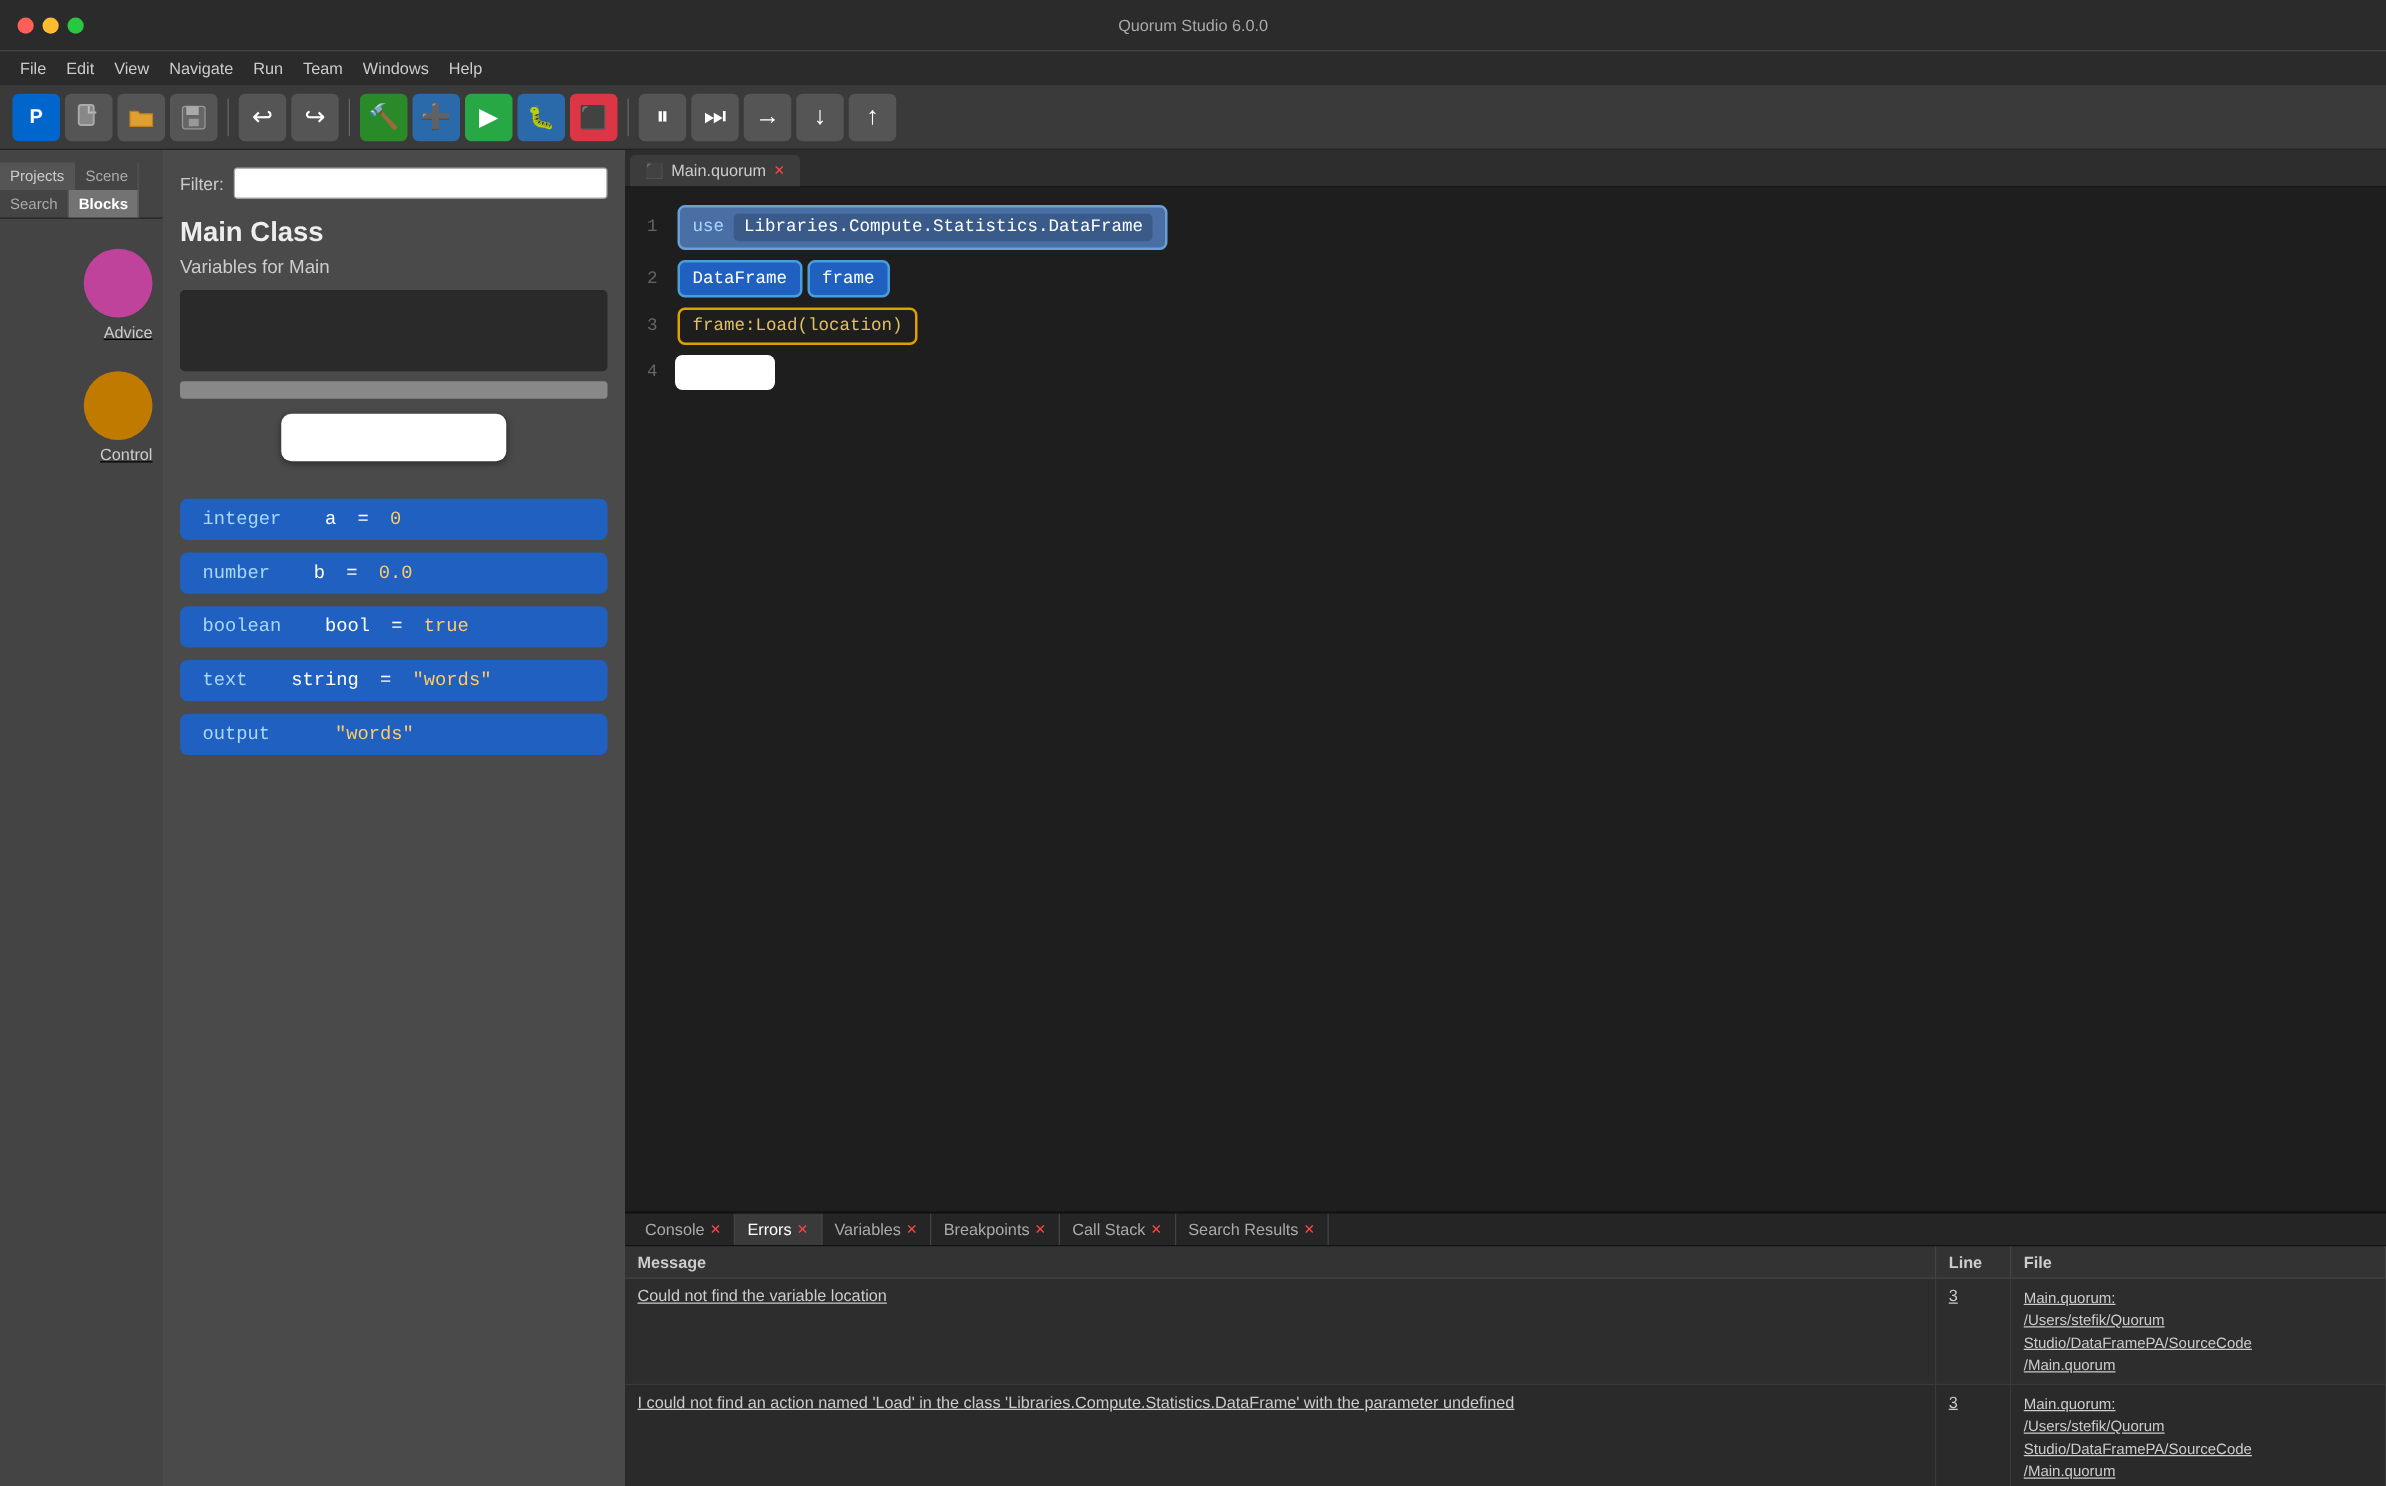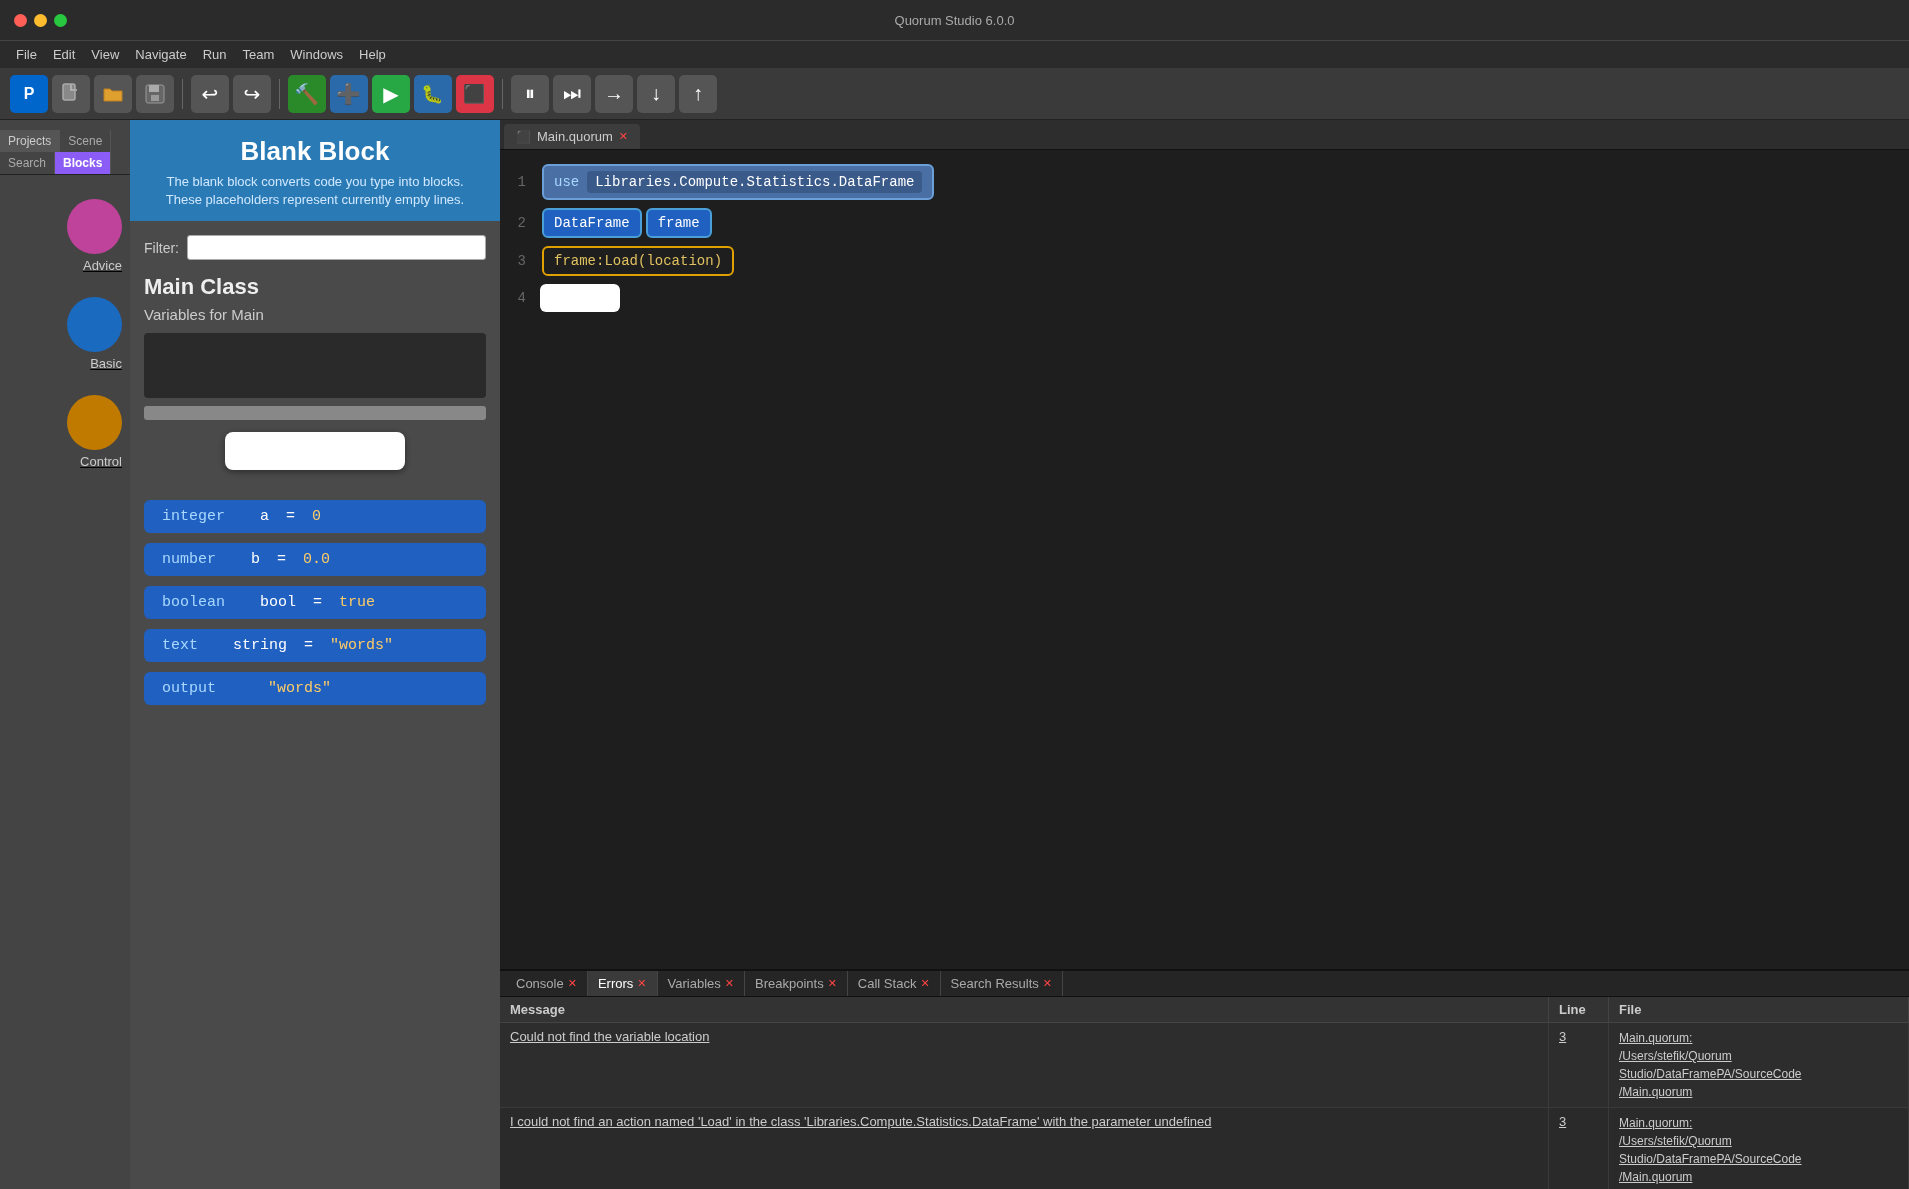--- a/index.html
+++ b/index.html
@@ -138,21 +138,21 @@
       border-bottom: 1px solid #222;
     }
     .view-tab {
       padding: 6px 16px;
       color: #aaa;
       font-size: 13px;
       cursor: pointer;
       border-right: 1px solid #555;
     }
     .view-tab.active {
-      background: #8b5cf6;
+      background: #737373;
       color: white;
       font-weight: bold;
     }
 
     
     .block-panel {
       width: 370px;
       background: #4a4a4a;
       display: flex;
       flex-direction: column;
@@ -493,34 +493,26 @@
       <div class="view-tab" style="font-size:12px; padding:4px 8px; background:#555; color:#ccc;">Projects</div>
       <div class="view-tab" style="font-size:12px; padding:4px 8px;">Scene</div>
       <div class="view-tab" style="font-size:12px; padding:4px 8px;">Search</div>
       <div class="view-tab active" style="font-size:12px; padding:4px 8px;">Blocks</div>
     </div>
     <div class="category-item">
       <div class="category-circle cat-advice"></div>
       <span class="category-label">Advice</span>
     </div>
     <div class="category-item">
-      <div class="category-circle cat-basic"></div>
-      <span class="category-label">Basic</span>
-    </div>
-    <div class="category-item">
       <div class="category-circle cat-control"></div>
       <span class="category-label">Control</span>
     </div>
   </div>
 
   <div class="block-panel">
-    <div class="block-panel-header">
-      <div class="block-panel-title">Blank Block</div>
-      <div class="block-panel-desc">The blank block converts code you type into blocks. These placeholders represent currently empty lines.</div>
-    </div>
     <div class="block-panel-body">
       <div class="filter-row">
         <span class="filter-label">Filter:</span>
         <input class="filter-input" type="text" style="">
       </div>
       <div class="section-title">Main Class</div>
       <div class="section-subtitle">Variables for Main</div>
       <div class="var-preview-box"></div>
       <div class="var-scrollbar"></div>
       <div style="display:flex; justify-content:center; margin-bottom:14px;">

